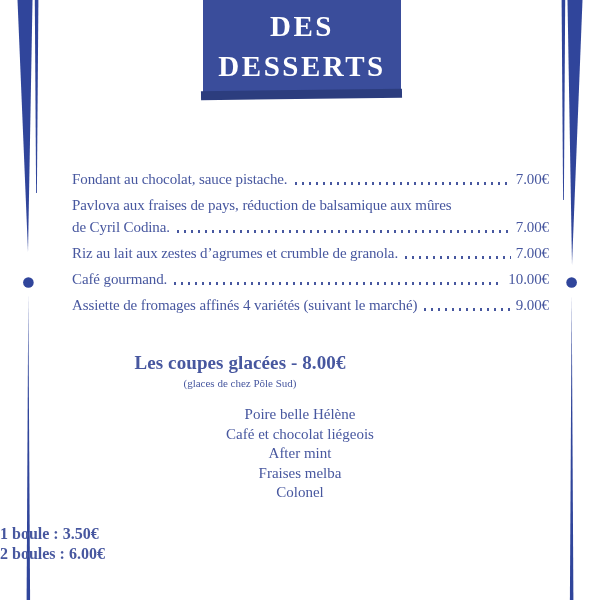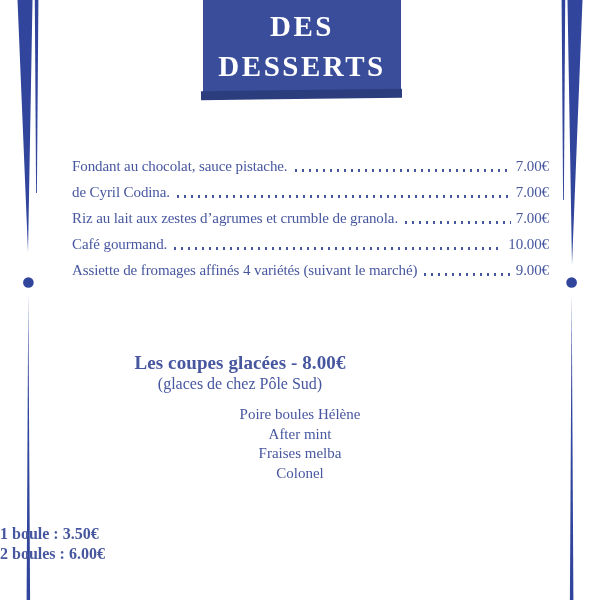--- a/index.html
+++ b/index.html
@@ -25,37 +25,37 @@
     content:"";position:absolute;left:-2px;right:-1px;bottom:-3px;height:9px;
     background:#2c3d7e;transform:rotate(-0.7deg);
   }
   .header-line{
     color:#ffffff;font-weight:bold;font-size:29px;line-height:40px;
     letter-spacing:2.5px;text-align:center;white-space:nowrap;
   }
 
   
   .menu{
-    position:absolute;left:72px;top:155px;width:477px;
+    position:absolute;left:72px;top:168px;width:477px;
     font-size:15px;letter-spacing:-0.1px;
   }
   .menu-row{margin-bottom:4px;}
   .row-line{display:flex;align-items:flex-start;line-height:22px;white-space:nowrap;}
   .dish{flex:0 0 auto;}
   .leader{
     flex:1 1 auto;align-self:flex-end;height:3px;margin:0 5px 5px 6px;
     background-image:radial-gradient(circle at 2px 1.5px,#47579f 1.2px,rgba(0,0,0,0) 1.5px);
     background-size:7px 3px;background-repeat:repeat-x;
   }
   .price{flex:0 0 auto;}
 
   
   .coupes-head{position:absolute;left:0;top:352px;width:480px;text-align:center;}
   .coupes-title{font-size:19px;font-weight:bold;line-height:22px;letter-spacing:0.1px;}
-  .coupes-subtitle{font-size:16px;line-height:17px;margin-top:1px;}
+  .coupes-subtitle{font-size:11px;line-height:17px;margin-top:1px;}
   .flavors{position:absolute;left:0;top:405px;width:600px;text-align:center;font-size:15px;line-height:19.5px;}
   .scoop-prices{position:absolute;left:0;top:524px;width:600px;font-size:16px;font-weight:bold;line-height:20px;}
 </style>
 </head>
 <body>
 
 <div class="page">
 
   <svg class="decor-svg" viewBox="0 0 600 600">
     <g>
@@ -82,20 +82,23 @@
     <div class="menu-row">
       <div class="row-line">
         <span class="dish">Fondant au chocolat, sauce pistache.</span>
         <span class="leader"></span>
         <span class="price">7.00€</span>
       </div>
     </div>
 
     <div class="menu-row">
       <div class="row-line">
+        <span class="dish">Pavlova aux fraises de pays, réduction de balsamique aux mûres</span>
+      </div>
+      <div class="row-line">
         <span class="dish">de Cyril Codina.</span>
         <span class="leader"></span>
         <span class="price">7.00€</span>
       </div>
     </div>
 
     <div class="menu-row">
       <div class="row-line">
         <span class="dish">Riz au lait aux zestes d’agrumes et crumble de granola.</span>
         <span class="leader"></span>
@@ -120,21 +123,22 @@
     </div>
 
   </div>
 
   <div class="coupes-head">
     <div class="coupes-title">Les coupes glacées - 8.00€</div>
     <div class="coupes-subtitle">(glaces de chez Pôle Sud)</div>
   </div>
 
   <div class="flavors">
-    <div>Poire boules Hélène</div>
+    <div>Poire belle Hélène</div>
+    <div>Café et chocolat liégeois</div>
     <div>After mint</div>
     <div>Fraises melba</div>
     <div>Colonel</div>
   </div>
 
   <div class="scoop-prices">
     <div>1 boule : 3.50€</div>
     <div>2 boules : 6.00€</div>
   </div>
 

